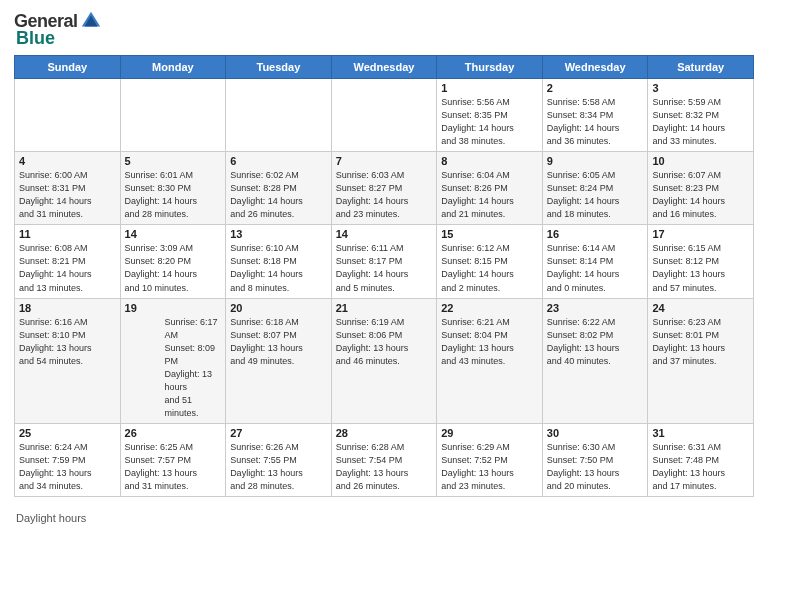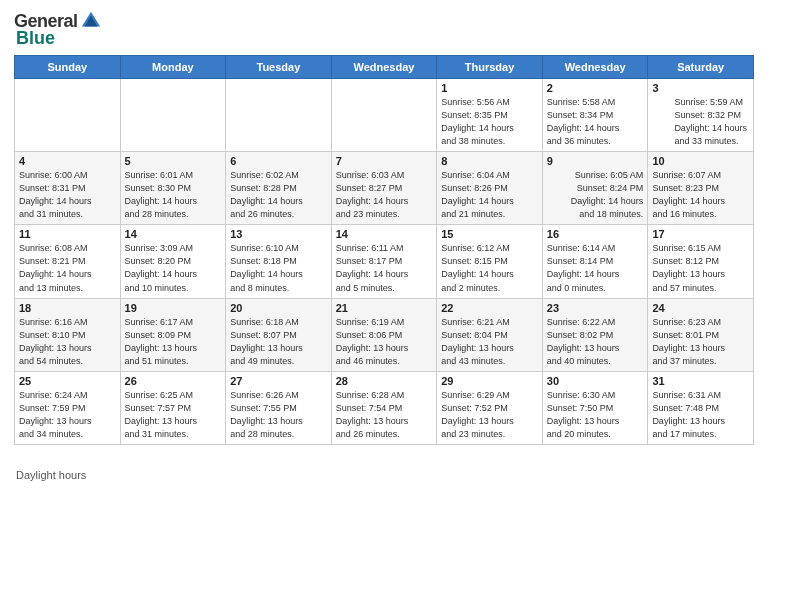--- a/index.html
+++ b/index.html
@@ -106,21 +106,21 @@
     }
     .day-info {
       color: #333;
       font-size: 9px;
       line-height: 1.45;
     }
     .empty-cell {
       background: #fff;
     }
     .footer {
-      margin-top: 24px;
+      margin-top: 15px;
       font-size: 11px;
       color: #555;
       padding-left: 2px;
     }
     .row-even td { background: #f0f0f0; }
     .row-odd td { background: #ffffff; }
   </style>
 </head>
 <body>
 
@@ -165,21 +165,21 @@
           </td>
           <td>
             <span class="day-num">2</span>
             <div class="day-info" style="white-space: pre-line;">Sunrise: 5:58 AM
 Sunset: 8:34 PM
 Daylight: 14 hours
 and 36 minutes.</div>
           </td>
           <td>
             <span class="day-num">3</span>
-            <div class="day-info" style="white-space: pre-line; margin-left: 22px;">Sunrise: 5:59 AM
+            <div class="day-info" style="white-space: pre-line;">Sunrise: 5:59 AM
 Sunset: 8:32 PM
 Daylight: 14 hours
 and 33 minutes.</div>
           </td>
         </tr>
         <tr class="row-even">
           <td>
             <span class="day-num">4</span>
             <div class="day-info" style="white-space: pre-line;">Sunrise: 6:00 AM
 Sunset: 8:31 PM
@@ -209,21 +209,21 @@
           </td>
           <td>
             <span class="day-num">8</span>
             <div class="day-info" style="white-space: pre-line;">Sunrise: 6:04 AM
 Sunset: 8:26 PM
 Daylight: 14 hours
 and 21 minutes.</div>
           </td>
           <td>
             <span class="day-num">9</span>
-            <div class="day-info" style="white-space: pre-line; text-align: right;">Sunrise: 6:05 AM
+            <div class="day-info" style="white-space: pre-line;">Sunrise: 6:05 AM
 Sunset: 8:24 PM
 Daylight: 14 hours
 and 18 minutes.</div>
           </td>
           <td>
             <span class="day-num">10</span>
             <div class="day-info" style="white-space: pre-line;">Sunrise: 6:07 AM
 Sunset: 8:23 PM
 Daylight: 14 hours
 and 16 minutes.</div>
@@ -283,21 +283,21 @@
         <tr class="row-even">
           <td>
             <span class="day-num">18</span>
             <div class="day-info" style="white-space: pre-line;">Sunrise: 6:16 AM
 Sunset: 8:10 PM
 Daylight: 13 hours
 and 54 minutes.</div>
           </td>
           <td>
             <span class="day-num">19</span>
-            <div class="day-info" style="white-space: pre-line;">Sunrise: 6:17 AM
+            <div class="day-info" style="white-space: pre-line; margin-left: 40px;">Sunrise: 6:17 AM
 Sunset: 8:09 PM
 Daylight: 13 hours
 and 51 minutes.</div>
           </td>
           <td>
             <span class="day-num">20</span>
             <div class="day-info" style="white-space: pre-line;">Sunrise: 6:18 AM
 Sunset: 8:07 PM
 Daylight: 13 hours
 and 49 minutes.</div>

